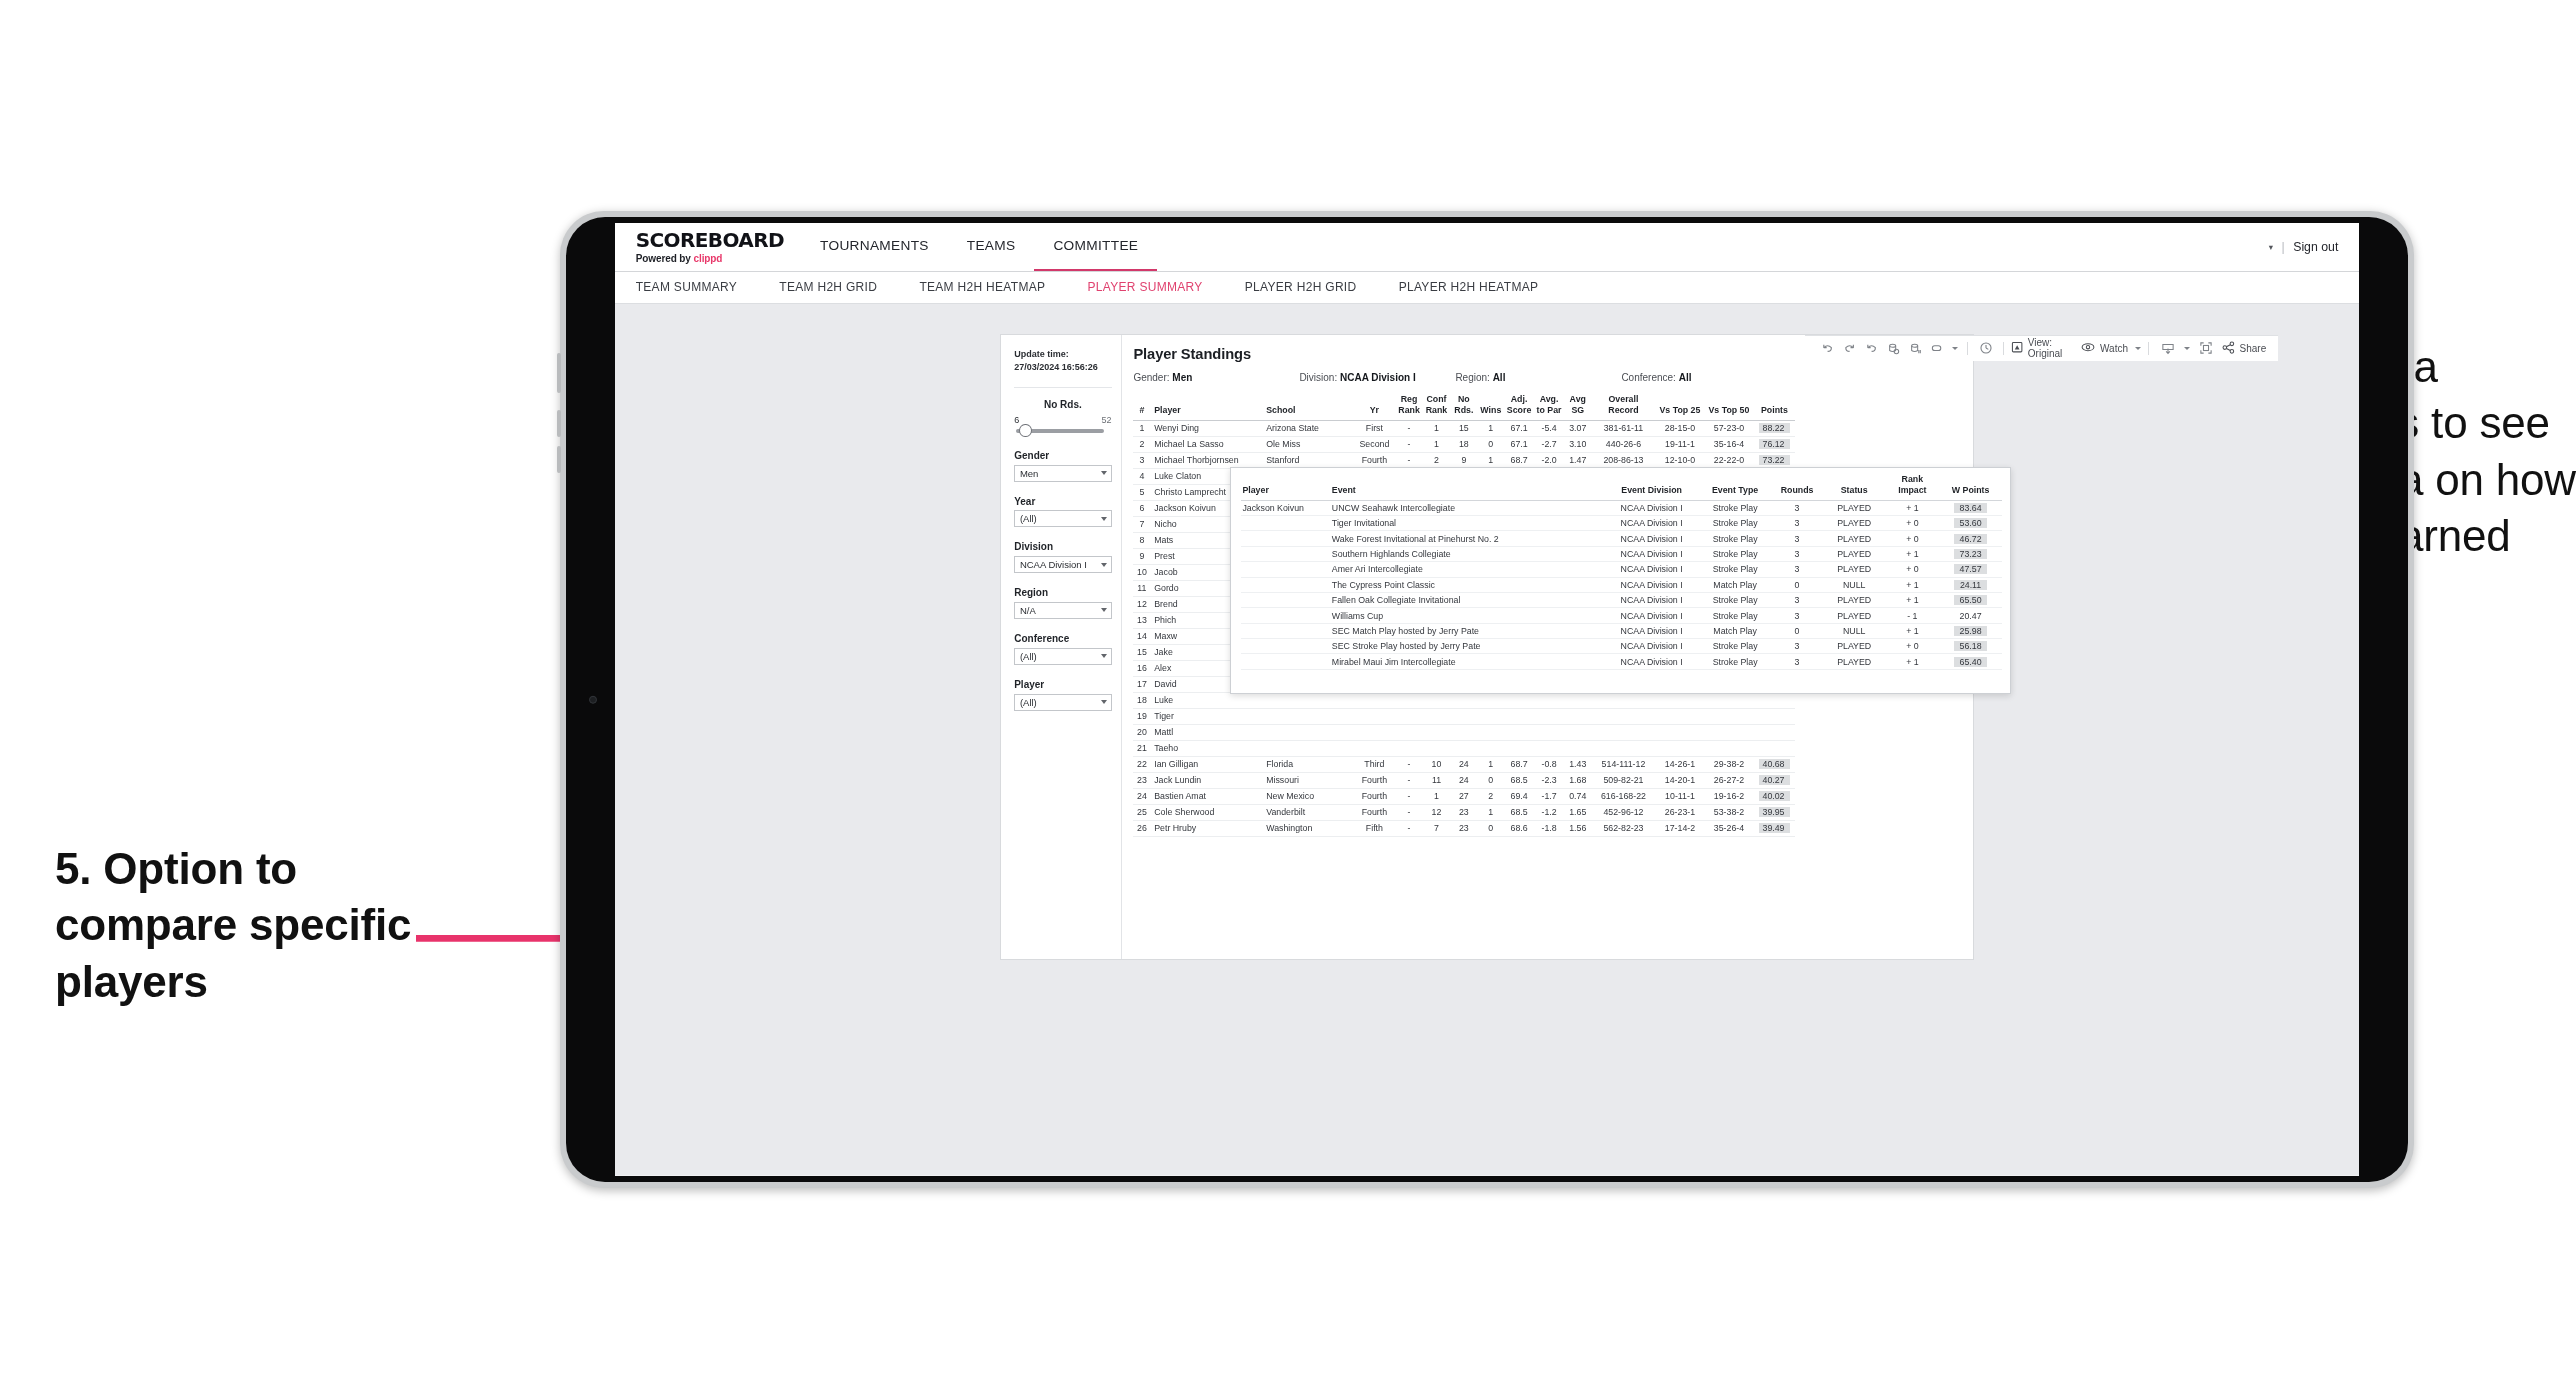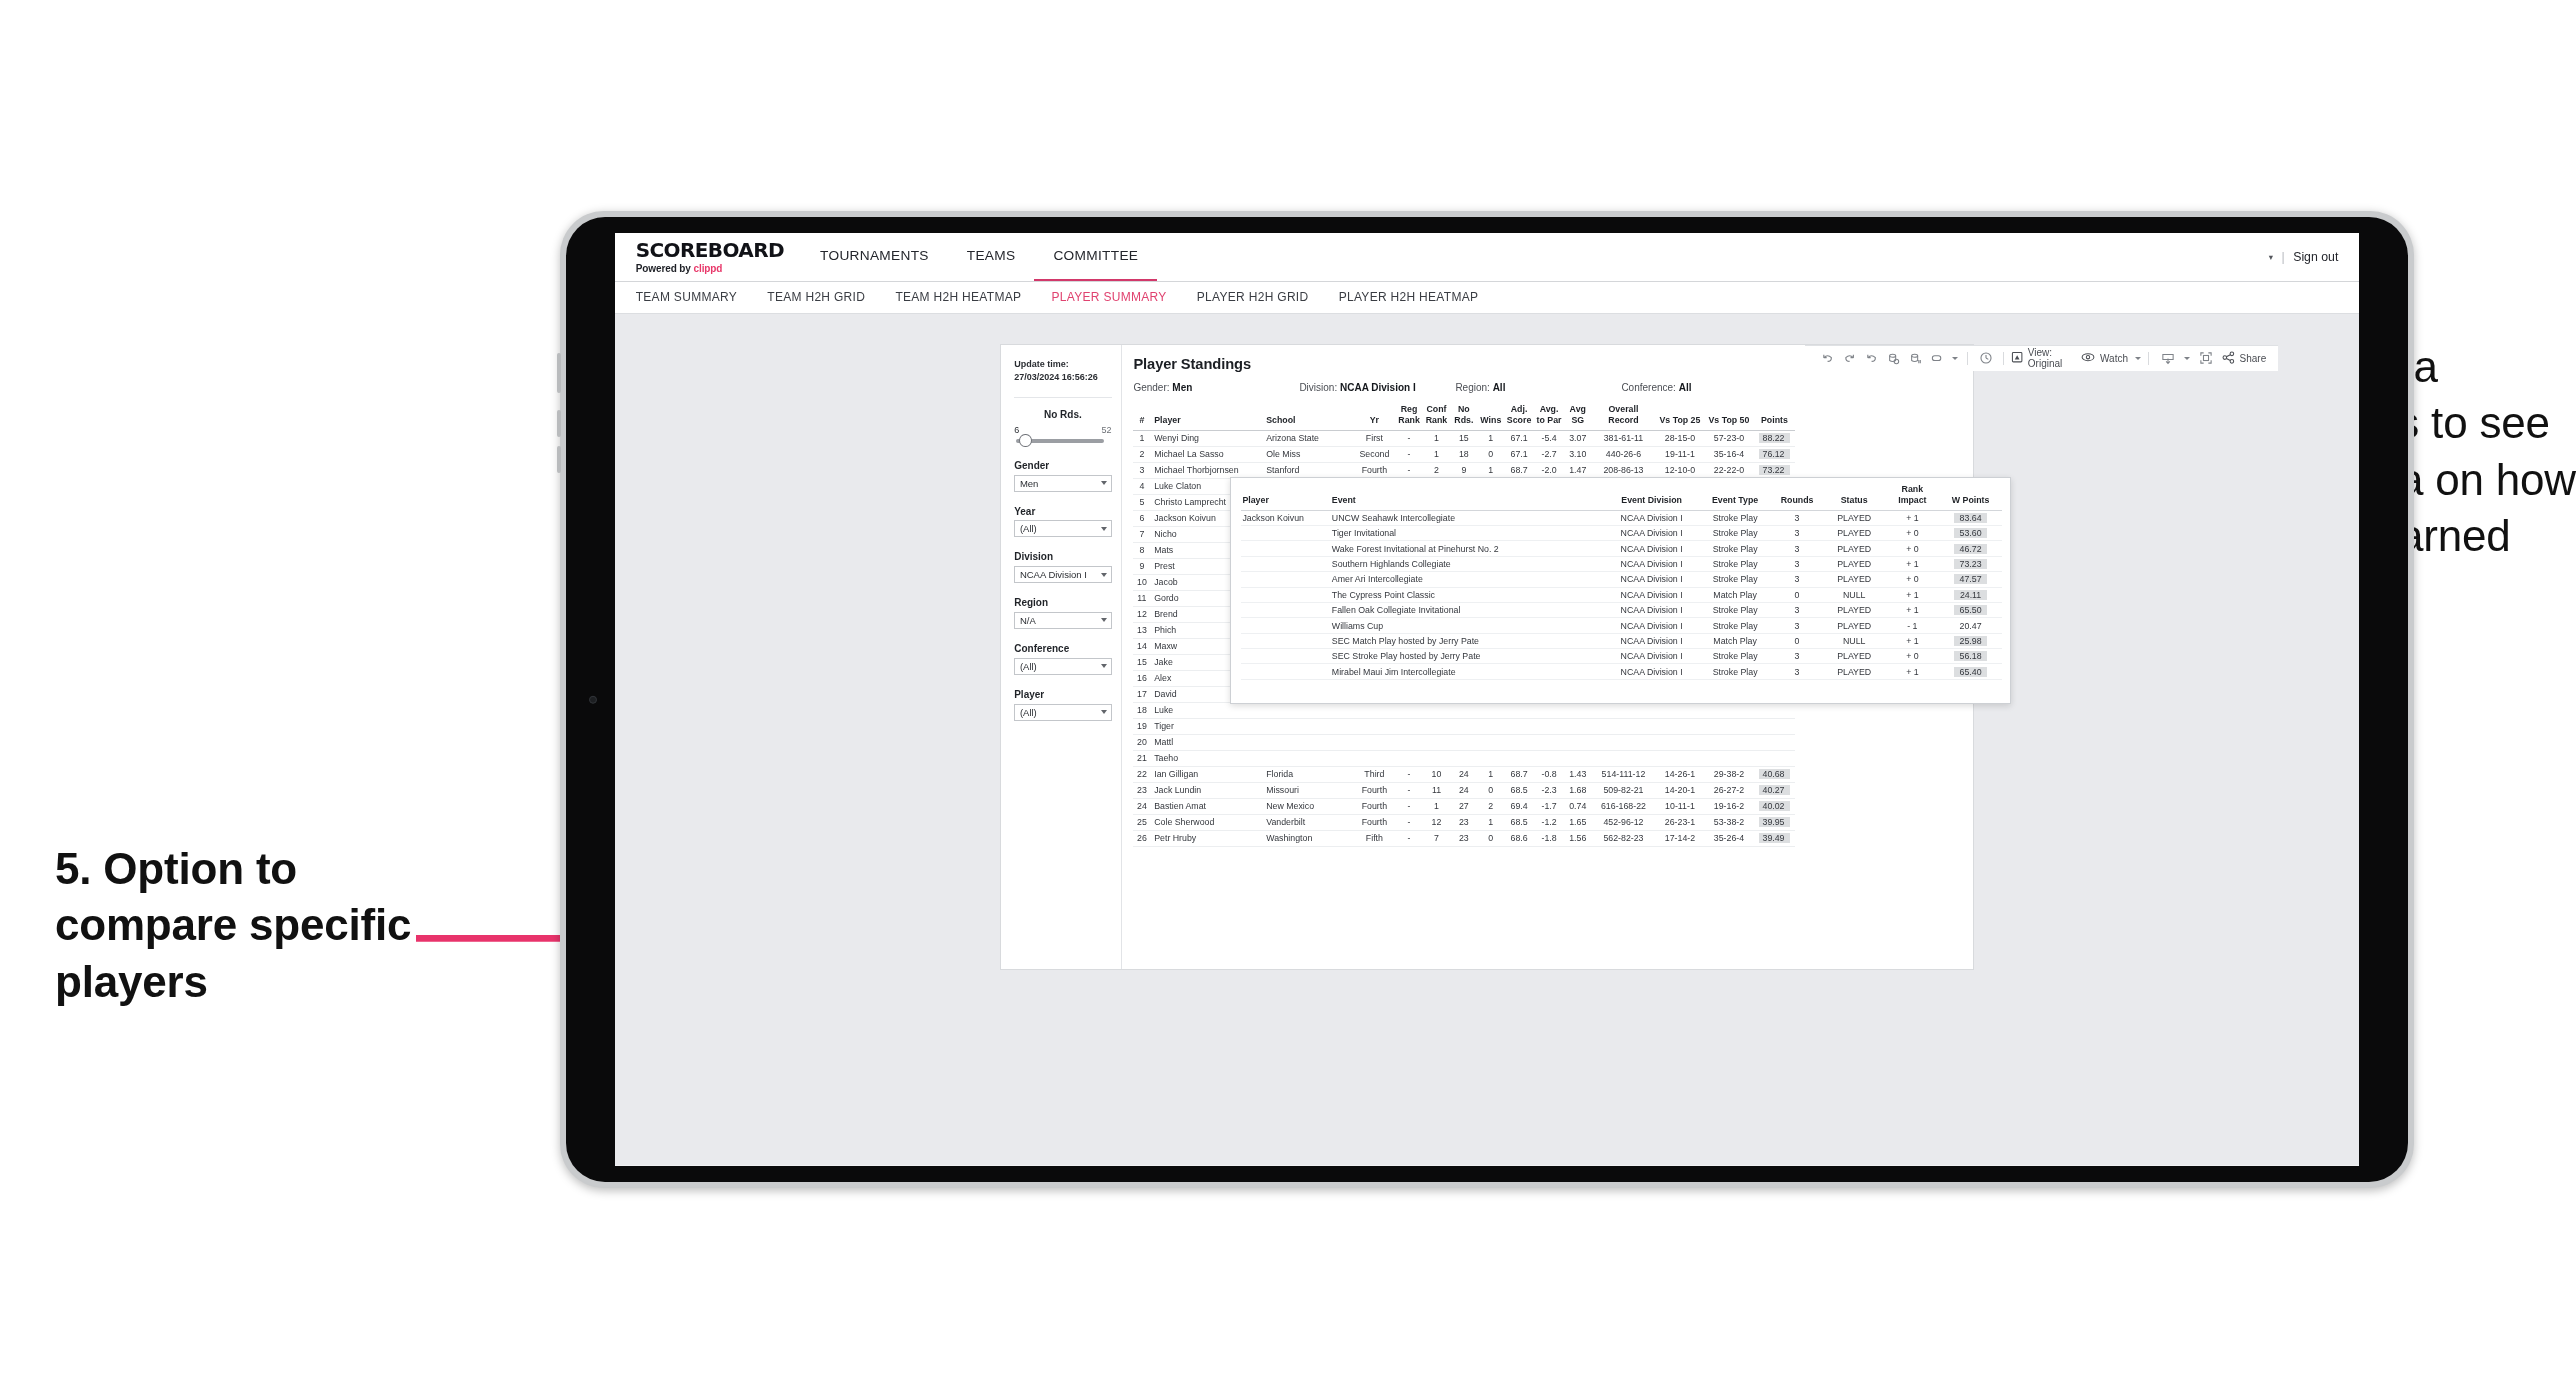--- a/index.html
+++ b/index.html
@@ -32,21 +32,21 @@
     width: 1854px; height: 977px;
     background: #c9cbcd;
     border-radius: 44px;
     padding: 5.7px;
     box-shadow: 0 2.8px 9.5px rgba(0,0,0,0.25);
   }
   #tablet-bezel {
     width: 100%; height: 100%;
     background: #0a0a0b;
     border-radius: 39px;
-    padding: 16px 49px;
+    padding: 6px 49px;
     position: relative;
   }
   #tablet-screen {
     width: 100%; height: 100%;
     background: #f1f2f4;
     overflow: hidden;
     position: relative;
   }
   .tablet-button {
     position: absolute; background: #b9bbbd; border-radius: 1.9px;
@@ -93,21 +93,21 @@
     padding-right: 21px; gap: 8.5px;
     font-size: 12.3px; color: #24262c;
   }
   #header-caret { font-size: 8.5px; color: #53565c; }
   #header-divider { color: #b9bcc1; }
   #signout-link { cursor: pointer; }
 
   
   #sub-nav {
     height: 32px; background: #ffffff;
-    display: flex; align-items: center; gap: 0;
+    display: flex; align-items: center; gap: 12px;
     padding-left: 21px;
     border-bottom: 0.9px solid #dcdee1;
   }
   .subnav-item {
     font-size: 12px; letter-spacing: 0.3px;
     color: #3a3d43; padding: 0 17px 0 0; margin-right: 13.2px;
     cursor: pointer; white-space: nowrap;
   }
   .subnav-item.active { color: #e0426f; }
 

